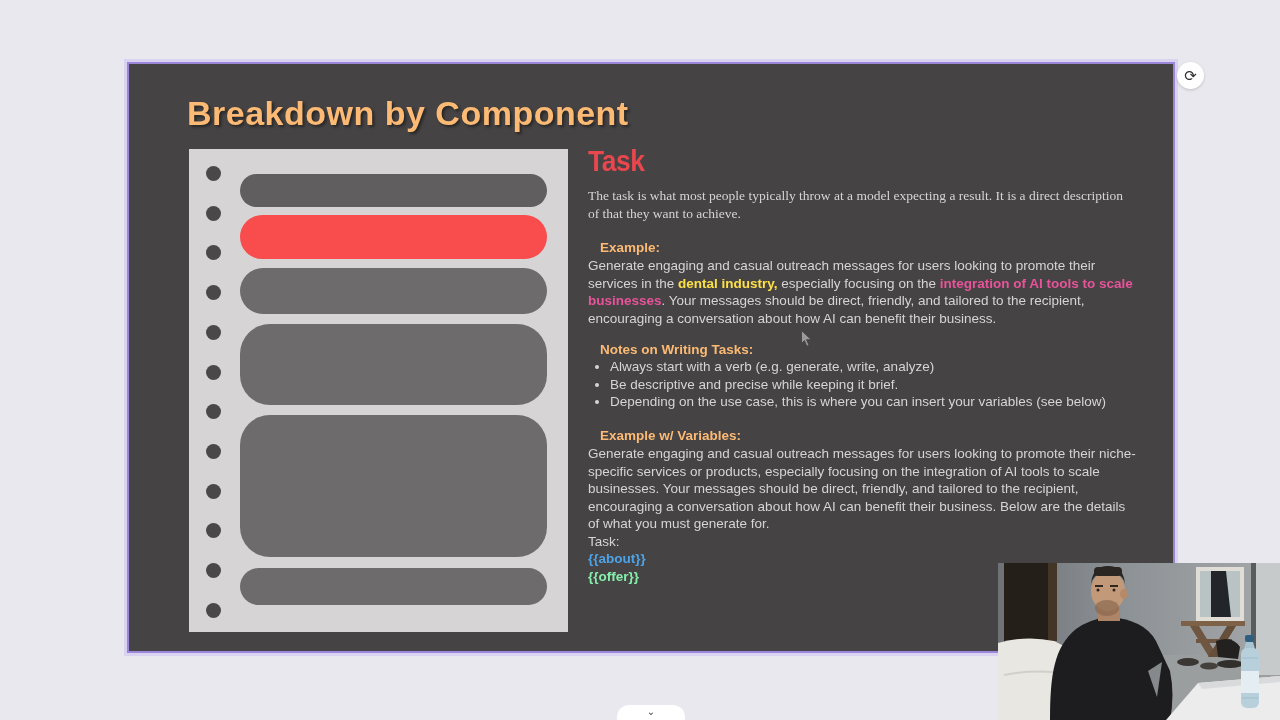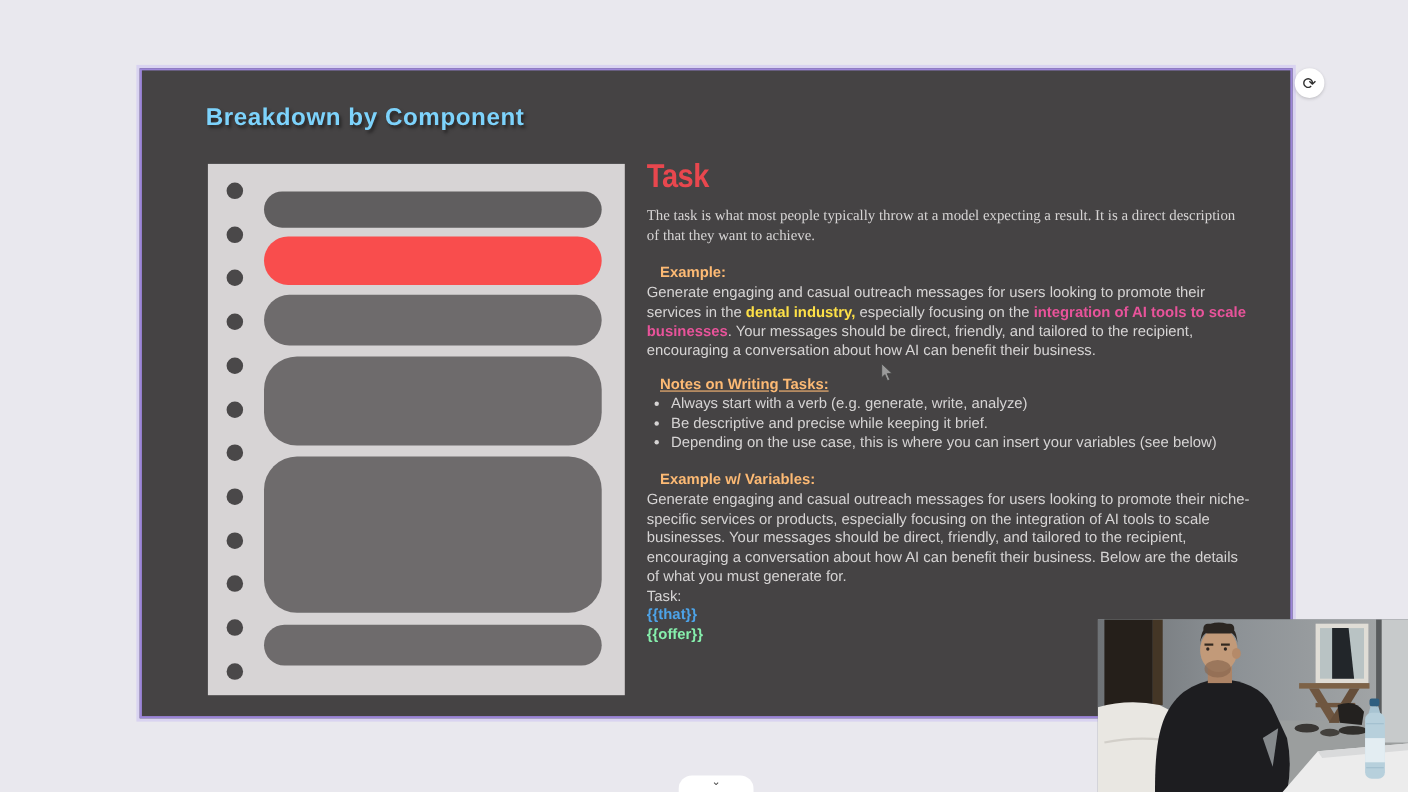--- a/index.html
+++ b/index.html
@@ -4,22 +4,22 @@
 <style>
   html,body{margin:0;padding:0;}
   body{width:1280px;height:720px;overflow:hidden;background:#e9e8ee;
        font-family:"Liberation Sans", sans-serif;}
   #screen{position:relative;width:1280px;height:720px;background:#e9e8ee;}
 
   
   .slide{position:absolute;left:127px;top:62px;width:1048px;height:591px;
          background:#454344;border:2px solid #9c86d9;box-sizing:border-box;
          box-shadow:0 0 0 3px #d9d3f1;}
-  .slide-title{position:absolute;left:58px;top:30px;font-size:22px;font-weight:bold;
-         color:#7dd3fc;letter-spacing:.5px;text-shadow:2px 2px 3px rgba(0,0,0,.45);}
+  .slide-title{position:absolute;left:58px;top:30px;font-size:34px;font-weight:bold;
+         color:#fdba74;letter-spacing:.5px;text-shadow:2px 2px 3px rgba(0,0,0,.45);}
 
   
   .notebook{position:absolute;left:60px;top:85px;width:379px;height:483px;background:#d7d4d5;}
   .holes{position:absolute;left:17px;top:0;bottom:0;width:16px;display:flex;
          flex-direction:column;justify-content:space-between;padding:17px 0 14px 0;box-sizing:border-box;}
   .hole{width:15px;height:15px;border-radius:50%;background:#4a4849;}
   .bars{position:absolute;left:51px;top:0;width:307px;height:100%;}
   .bar{position:absolute;left:0;width:307px;}
   .bar-dark{background:#605e5f;}
   .bar-gray{background:#6e6b6c;}
@@ -28,21 +28,21 @@
   
   .content{position:absolute;left:459px;top:0;width:552px;color:#d6d4d4;
            font-size:13.5px;line-height:17.5px;}
   .content > div{position:absolute;left:0;}
   .task-heading{top:82px;font-size:30px;line-height:30px;font-weight:800;color:#e8474e;
                 transform:scaleX(.88);transform-origin:left;letter-spacing:-.5px;}
   .intro{top:123px;width:545px;font-family:Liberation Serif, serif;}
   .lbl{font-weight:bold;color:#fdba74;padding-left:12px;}
   .example-label{top:175px;}
   .example-para{top:193px;width:552px;}
-  .notes-label{top:277px;text-decoration:underline;}
+  .notes-label{top:277px;}
   .notes-list{top:294px;width:552px;}
   .notes-list ul{margin:0;padding:0 0 0 22px;}
   .notes-list li{margin:0;}
   .vars-label{top:363px;}
   .vars-block{top:381px;width:552px;}
   .seg-blue{color:#fde047;font-weight:bold;}
   .seg-pink{color:#e8539a;font-weight:bold;}
   .var-blue{color:#4da3e8;font-weight:bold;}
   .var-pink{color:#86efac;font-weight:bold;}
 
@@ -105,21 +105,21 @@
         <ul>
           <li>Always start with a verb (e.g. generate, write, analyze)</li>
           <li>Be descriptive and precise while keeping it brief.</li>
           <li>Depending on the use case, this is where you can insert your variables (see below)</li>
         </ul>
       </div>
       <div class="vars-label lbl">Example w/ Variables:</div>
       <div class="vars-block">
         <div>Generate engaging and casual outreach messages for users looking to promote their niche-specific services or products, especially focusing on the integration of AI tools to scale businesses. Your messages should be direct, friendly, and tailored to the recipient, encouraging a conversation about how AI can benefit their business. Below are the details of what you must generate for.</div>
         <div>Task:</div>
-        <div class="var-blue">{{that}}</div>
+        <div class="var-blue">{{about}}</div>
         <div class="var-pink">{{offer}}</div>
       </div>
     </div>
   </div>
 
   <div class="refresh-btn">
     <span>⟳</span>
   </div>
 
   <div class="collapse-tab">

